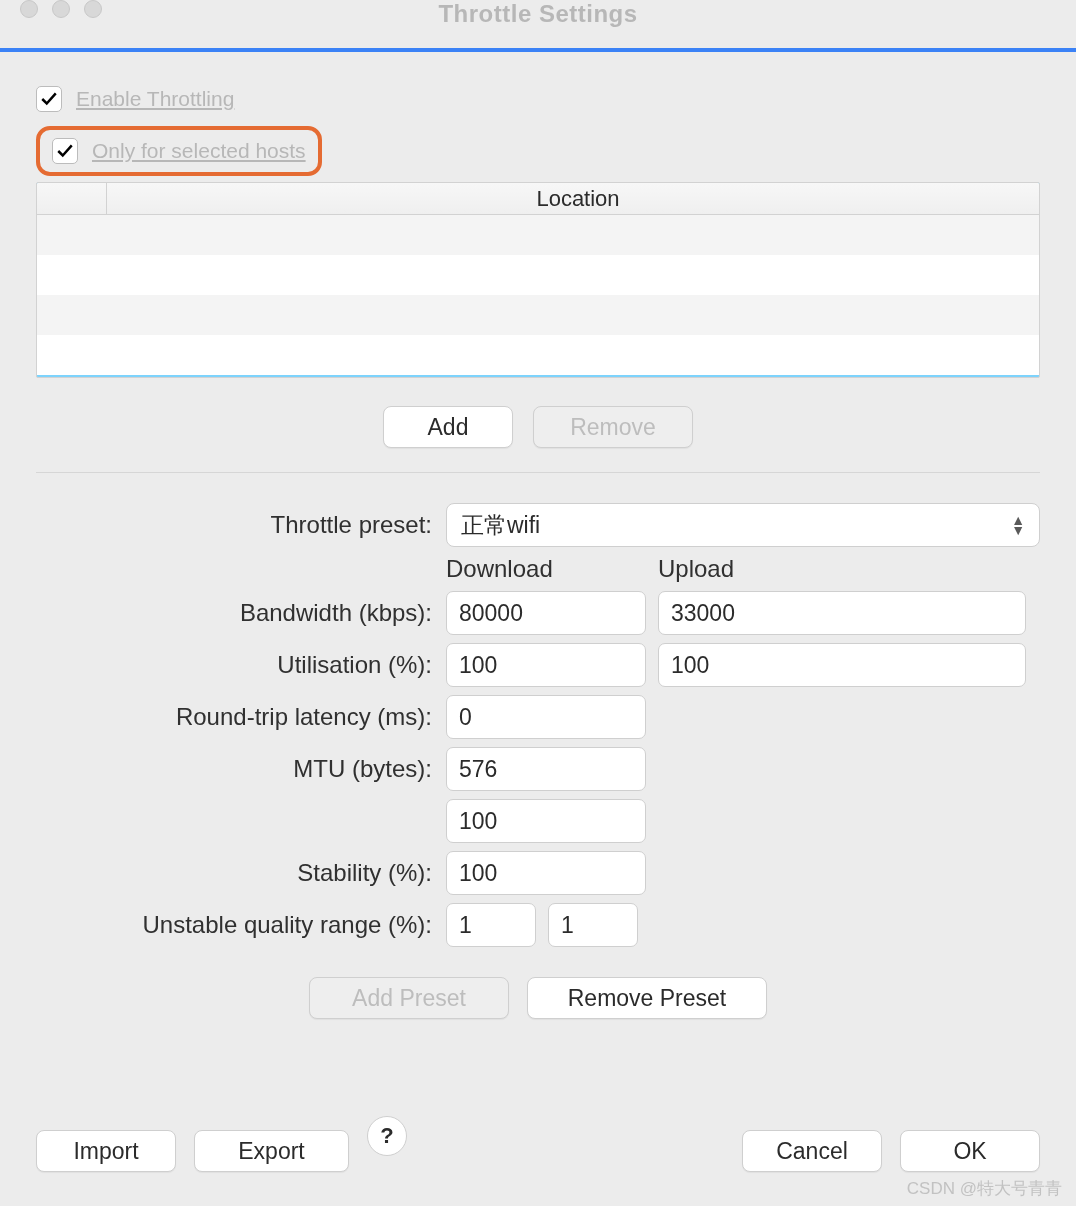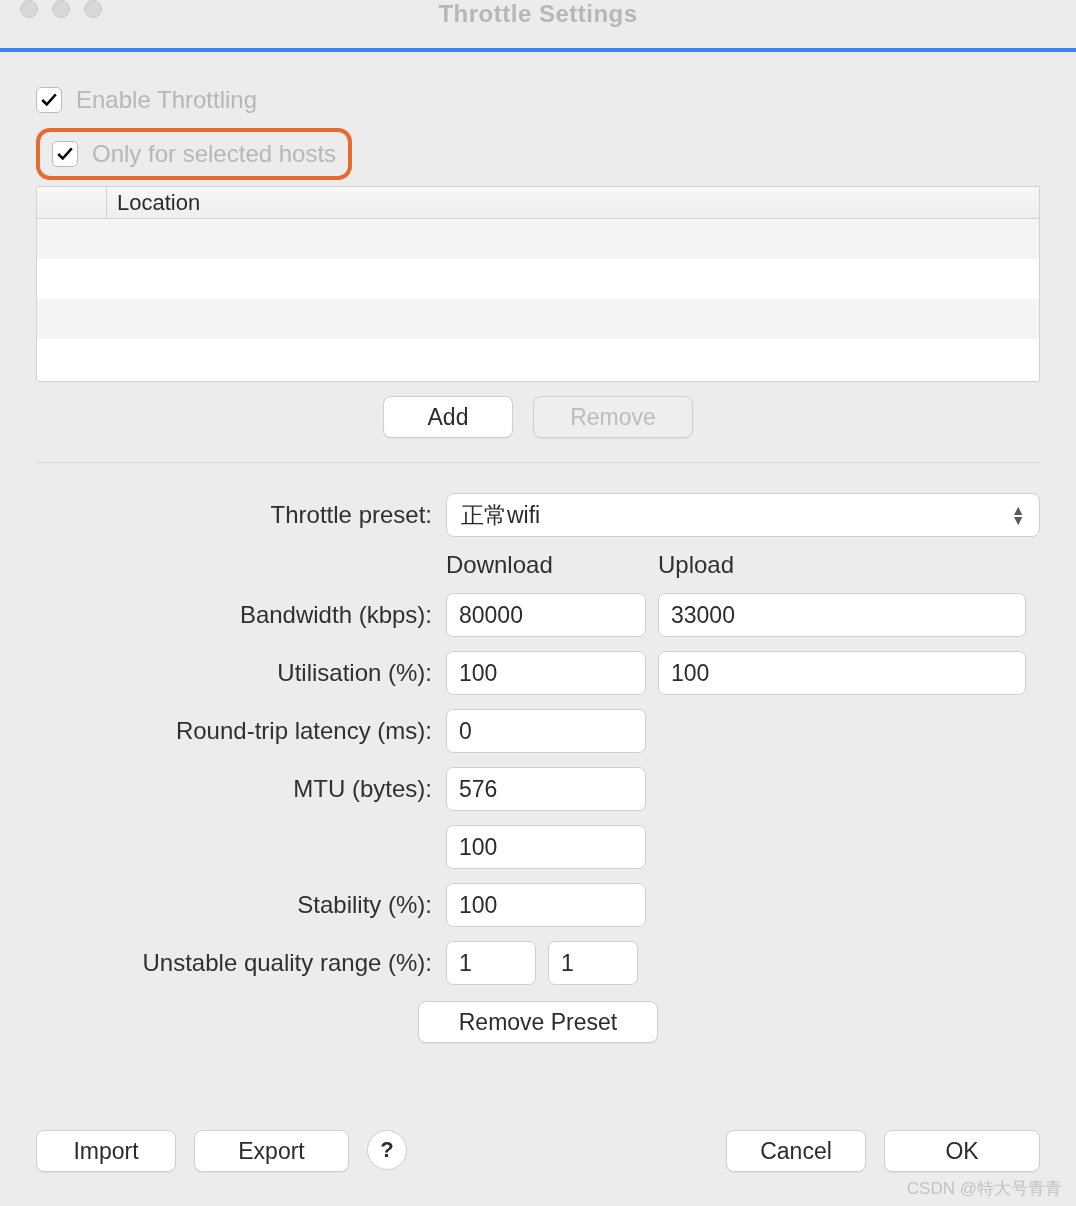--- a/index.html
+++ b/index.html
@@ -26,52 +26,53 @@
     font-weight:600; color:#b7b7b7; font-size:24px; letter-spacing:0.5px;
   }
   .content { padding:28px 36px 0 36px; }
   .chk-row { display:flex; align-items:center; gap:14px; padding:6px 0;}
   .chk {
     width:26px; height:26px; background:#fff; border:1px solid #bcbcbc;
     border-radius:5px; display:flex; align-items:center; justify-content:center;
     font-size:20px; line-height:1;
   }
   .chk svg { width:18px; height:18px; }
-  .chk-label { color:#b7b7b7; font-size:24px;}
+  .chk-label { color:#b7b7b7; font-size:21px;text-decoration:underline;}
   .highlight-box {
     border:4px solid #e56b32; border-radius:14px;
     padding:8px 12px; margin-top:8px; display:inline-flex;
     align-items:center; gap:14px;
   }
   .highlight-box .chk-row{padding:0;}
   .table {
-    margin-top:6px; border:1px solid #d2d2d2; background:#ffffff;
-    height:196px; overflow:hidden; border-radius:2px;
+    margin-top:6px; border:1px solid #d2d2d2; background:#7dd3fc;
+    height:196px; overflow:hidden; border-radius:2px;text-align:center;
   }
   .table-header {
     height:32px; background:linear-gradient(#f7f7f7,#efefef);
     border-bottom:1px solid #d2d2d2;
     display:flex; align-items:center; font-size:22px;
   }
   .col-ghost{width:70px; border-right:1px solid #d2d2d2; height:100%;}
   .col-location{padding-left:10px; flex:1;}
   .table-body .row { height:40px; }
   .table-body .row:nth-child(odd){background:#f4f4f4;}
   .table-body .row:nth-child(even){background:#ffffff;}
   .btn-row { display:flex; justify-content:center; gap:20px; margin:14px 0 24px 0;}
   .btn {
     background:#fff; border:1px solid #cfcfcf; border-radius:8px;
     height:42px; padding:0 30px; font-size:23px;
     display:flex; align-items:center; justify-content:center;
     box-shadow:0 1px 1px rgba(0,0,0,0.05);
     cursor:default;
+    margin-top:14px;
   }
   .btn.disabled { color:#bdbdbd; background:#eeeeee;}
   hr.sep { border:none; border-top:1px solid #d6d6d6; margin:6px 0 30px 0;}
-  .form { display:grid; grid-template-columns: 410px 200px 12px 200px 1fr; row-gap:14px; align-items:center;}
+  .form { display:grid; grid-template-columns: 410px 200px 12px 200px 1fr; row-gap:8px; align-items:center;}
   .label { text-align:right; padding-right:14px; font-size:24px; color:#303030;}
   .select {
     grid-column: 2 / span 4;
     height:44px; background:#fff; border:1px solid #cfcfcf; border-radius:8px;
     display:flex; align-items:center; padding:0 14px; justify-content:space-between;
   }
   .select .arrows{ font-size:14px; line-height:10px; color:#5a5a5a; display:flex; flex-direction:column; gap:0;}
   .header-cell { font-size:24px; color:#303030; }
   .input {
     height:44px; background:#fff; border:1px solid #cfcfcf; border-radius:7px;
@@ -190,26 +191,27 @@
 
     <div class="label">Unstable quality range (%):</div>
     <div class="range-pair" style="grid-column:2 / span 2">
       <div class="input">1</div>
       <div class="input">1</div>
     </div>
     <div style="grid-column:4 / span 2"></div>
   </div>
 
   <div class="preset-row">
+    <div class="btn disabled" style="width:200px">Add Preset</div>
     <div class="btn" style="width:240px">Remove Preset</div>
   </div>
 </div>
 
 <div class="footer">
   <div class="btn" style="width:140px">Import</div>
   <div class="btn" style="width:155px">Export</div>
   <div class="help-btn">?</div>
   <div class="spacer"></div>
   <div class="btn" style="width:140px">Cancel</div>
-  <div class="btn" style="width:156px">OK</div>
+  <div class="btn" style="width:140px">OK</div>
 </div>
 
 <div class="watermark">CSDN @特大号青青</div>
 
 </body></html>

